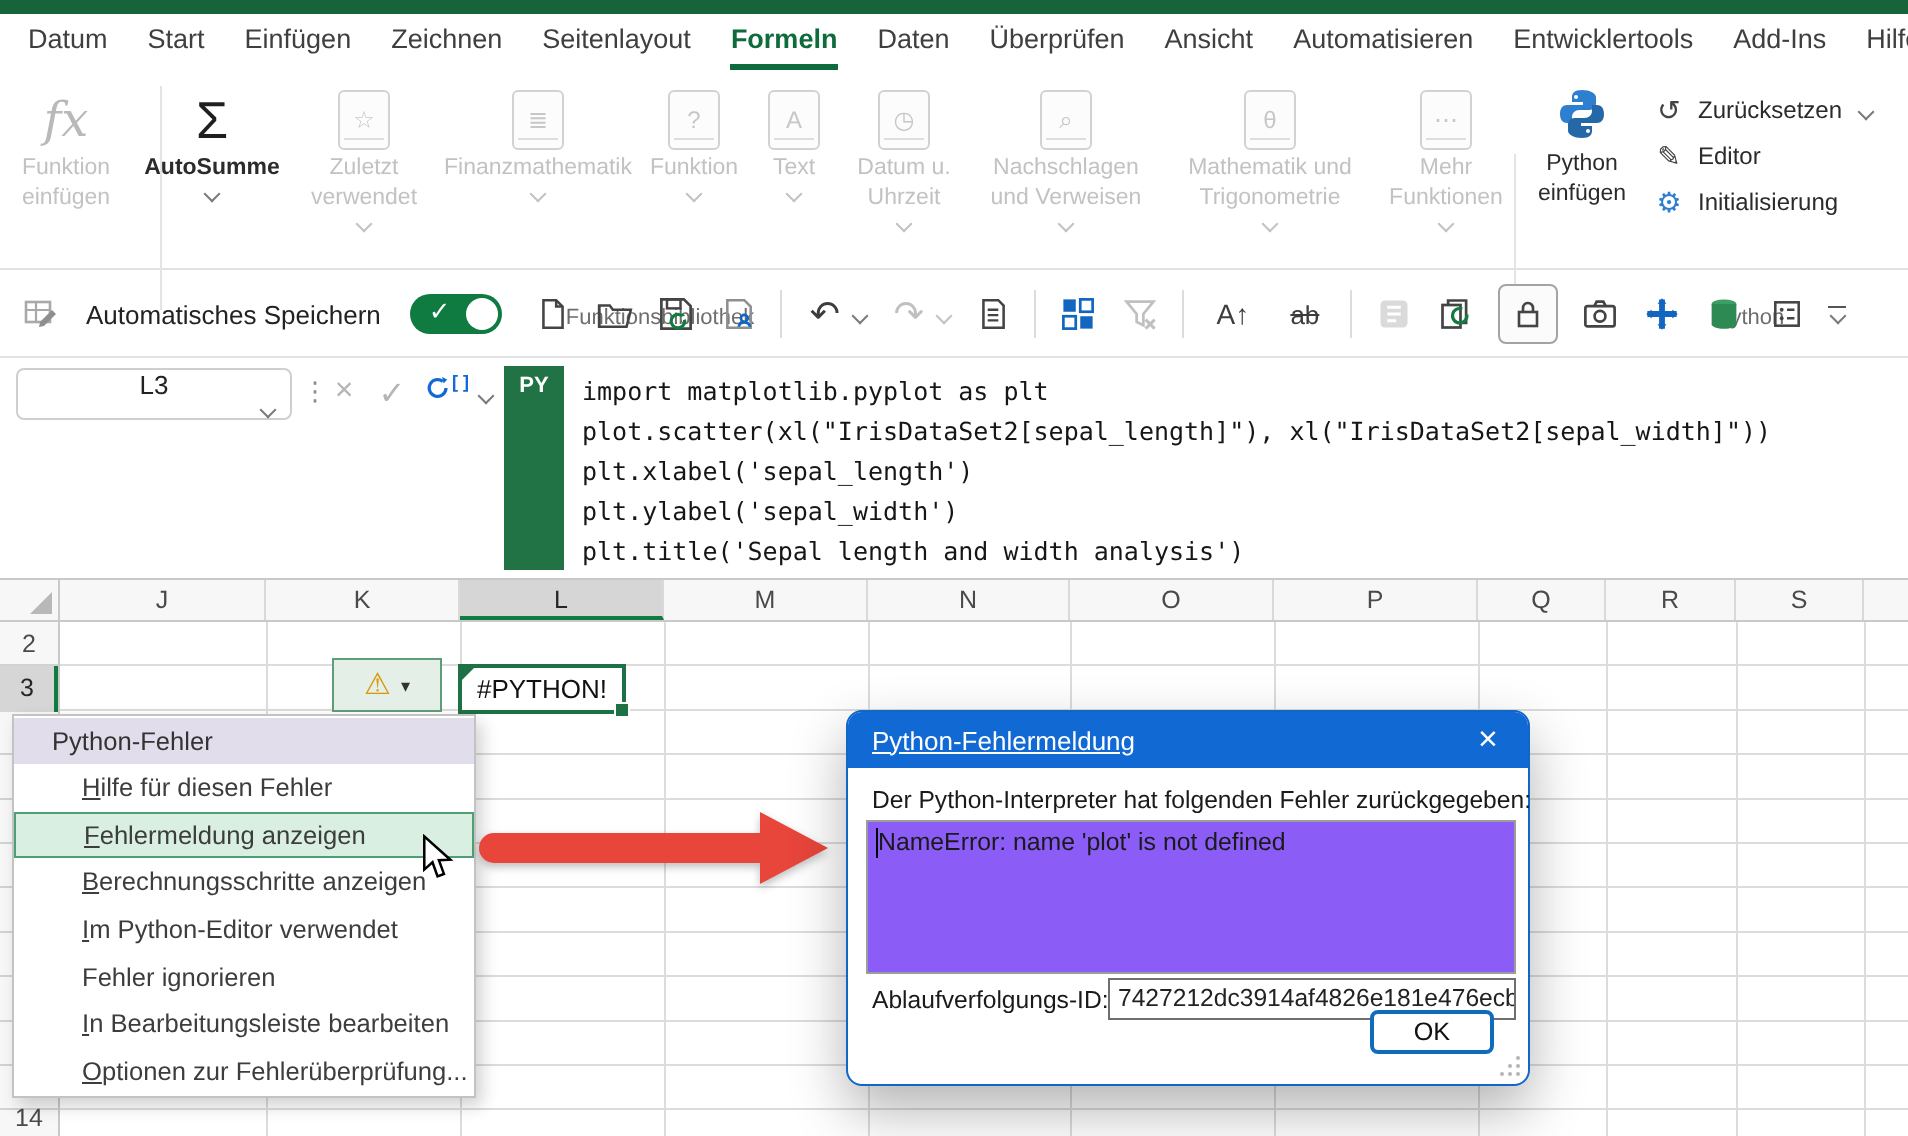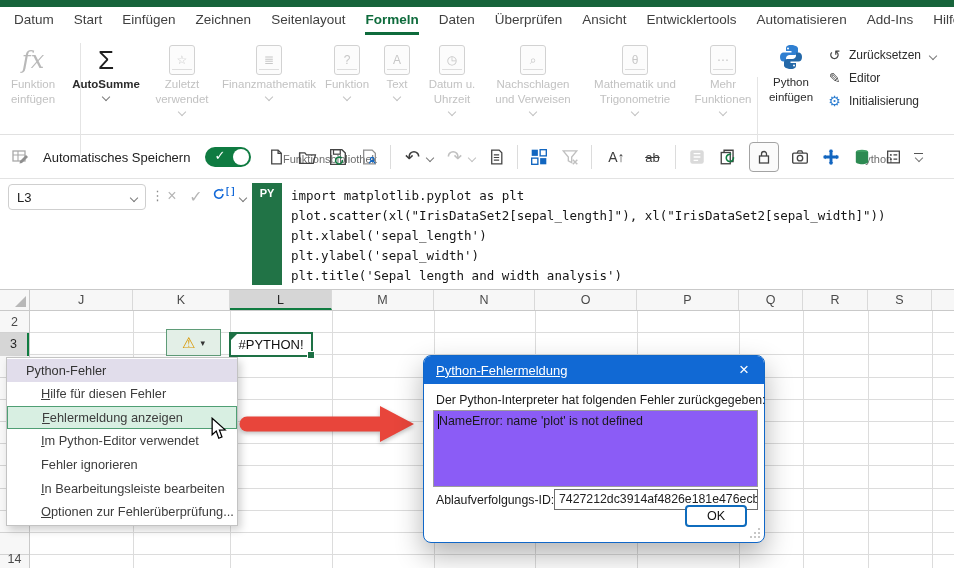--- a/index.html
+++ b/index.html
@@ -45,21 +45,21 @@
   .toggle .chk{position:absolute;left:9px;top:1px;color:#fff;font-size:13px;}
   .qsep{width:1px;height:24px;background:#dcdcdc;}
   .glyph{font-size:16px;color:#3d3d3d;line-height:1;}
   .glyph.gray{color:#c0c0c0;}
   .lockbox{width:28px;height:28px;border:1px solid #a3a3a3;border-radius:4px;display:flex;align-items:center;justify-content:center;background:#fbfbfb;}
   .morebar{display:flex;flex-direction:column;align-items:center;gap:1px;}
   .morebar i{display:block;width:9px;border-top:1.4px solid #555;}
   
   .fbar{position:absolute;left:0;top:179px;width:954px;height:111px;background:#fff;border-bottom:1px solid #c9c9c9;box-sizing:border-box;}
   .namebox{position:absolute;left:8px;top:5px;width:138px;height:26px;border:1px solid #cfcfcf;border-radius:4px;
-           display:flex;align-items:center;box-sizing:border-box;padding:0 8px;font-size:13px;color:#222;}
+           display:flex;align-items:center;box-sizing:border-box;padding:0 8px;font-size:13px;color:#222;flex-direction:column;}
   .namebox .chev{margin-left:auto;}
   .fdots{position:absolute;left:151px;top:9px;color:#8a8a8a;font-size:13px;}
   .fbtn{position:absolute;top:8px;font-size:16px;color:#b5b5b5;width:20px;text-align:center;}
   .pyins{position:absolute;left:212px;top:7px;width:26px;height:20px;color:#1168d8;font-size:12px;font-weight:700;}
   .pyins sup{font-size:9px;}
   .pychev{position:absolute;left:240px;top:14px;}
   .pygutter{position:absolute;left:252px;top:4px;width:30px;height:102px;background:#217346;color:#fff;
             font-size:11px;font-weight:700;text-align:center;padding-top:4px;box-sizing:border-box;}
   .codeline{position:absolute;left:291px;height:20px;line-height:20px;font-family:"DejaVu Sans Mono",monospace;
             font-size:12.5px;color:#161616;white-space:pre;}
@@ -122,22 +122,22 @@
   <div class="menubar">
     <span class="tab">Datum</span>
     <span class="tab">Start</span>
     <span class="tab">Einfügen</span>
     <span class="tab">Zeichnen</span>
     <span class="tab">Seitenlayout</span>
     <span class="tab active">Formeln</span>
     <span class="tab">Daten</span>
     <span class="tab">Überprüfen</span>
     <span class="tab">Ansicht</span>
+    <span class="tab">Automatisieren</span>
     <span class="tab">Entwicklertools</span>
-    <span class="tab">Automatisieren</span>
     <span class="tab">Add-Ins</span>
     <span class="tab">Hilfe</span>
   </div>
 
   <div class="ribbon">
     <div class="rbrow">
       <div class="rb disabled" style="width:66px">
         <div class="ico fxico">fx</div>
         <div class="lbl">Funktion
 einfügen</div>
@@ -440,20 +440,23 @@
 
   <div class="menu">
     <div class="mhead">Python-Fehler</div>
     <div class="mitem">
       <span><span class="ak">H</span><span>ilfe für diesen Fehler</span></span>
     </div>
     <div class="mitem hl">
       <span><span class="ak">F</span><span>ehlermeldung anzeigen</span></span>
     </div>
     <div class="mitem">
+      <span><span class="ak">B</span><span>erechnungsschritte anzeigen</span></span>
+    </div>
+    <div class="mitem">
       <span><span class="ak">I</span><span>m Python-Editor verwendet</span></span>
     </div>
     <div class="mitem">
       <span><span class="ak"></span><span>Fehler ignorieren</span></span>
     </div>
     <div class="mitem">
       <span><span class="ak">I</span><span>n Bearbeitungsleiste bearbeiten</span></span>
     </div>
     <div class="mitem">
       <span><span class="ak">O</span><span>ptionen zur Fehlerüberprüfung...</span></span>

